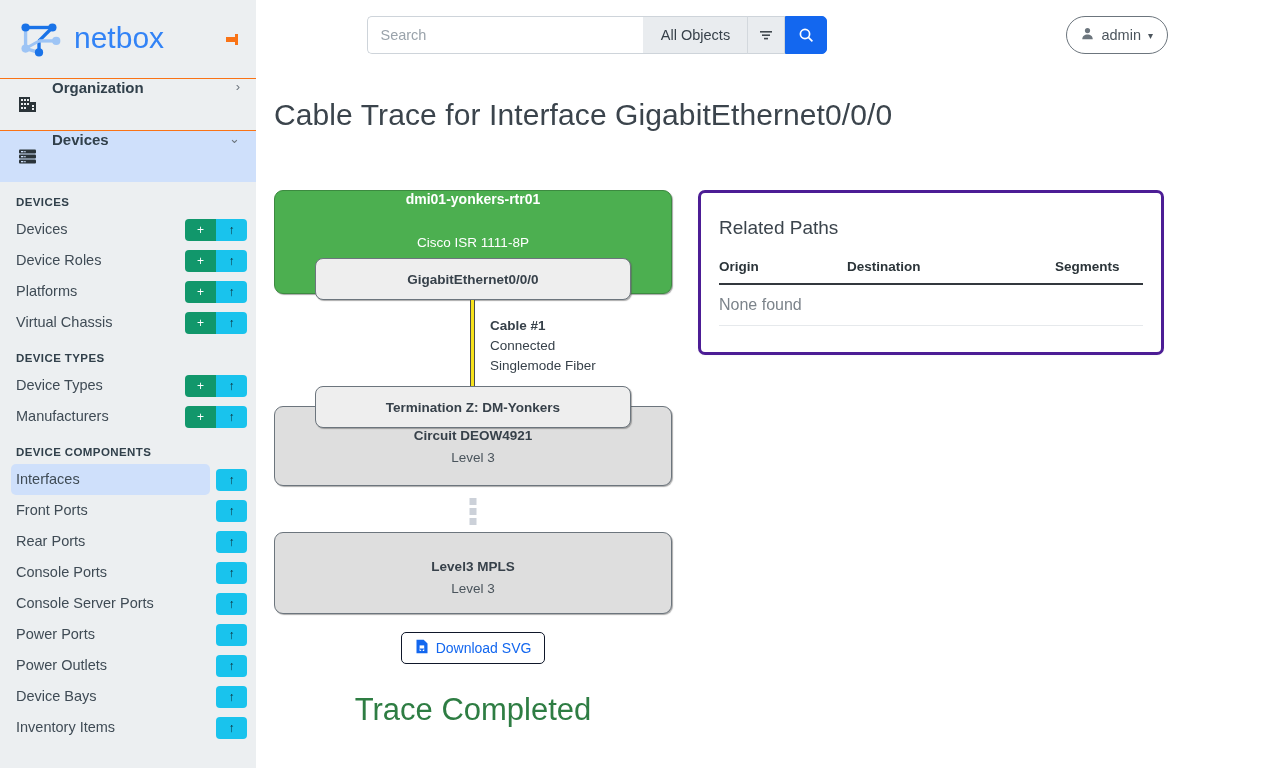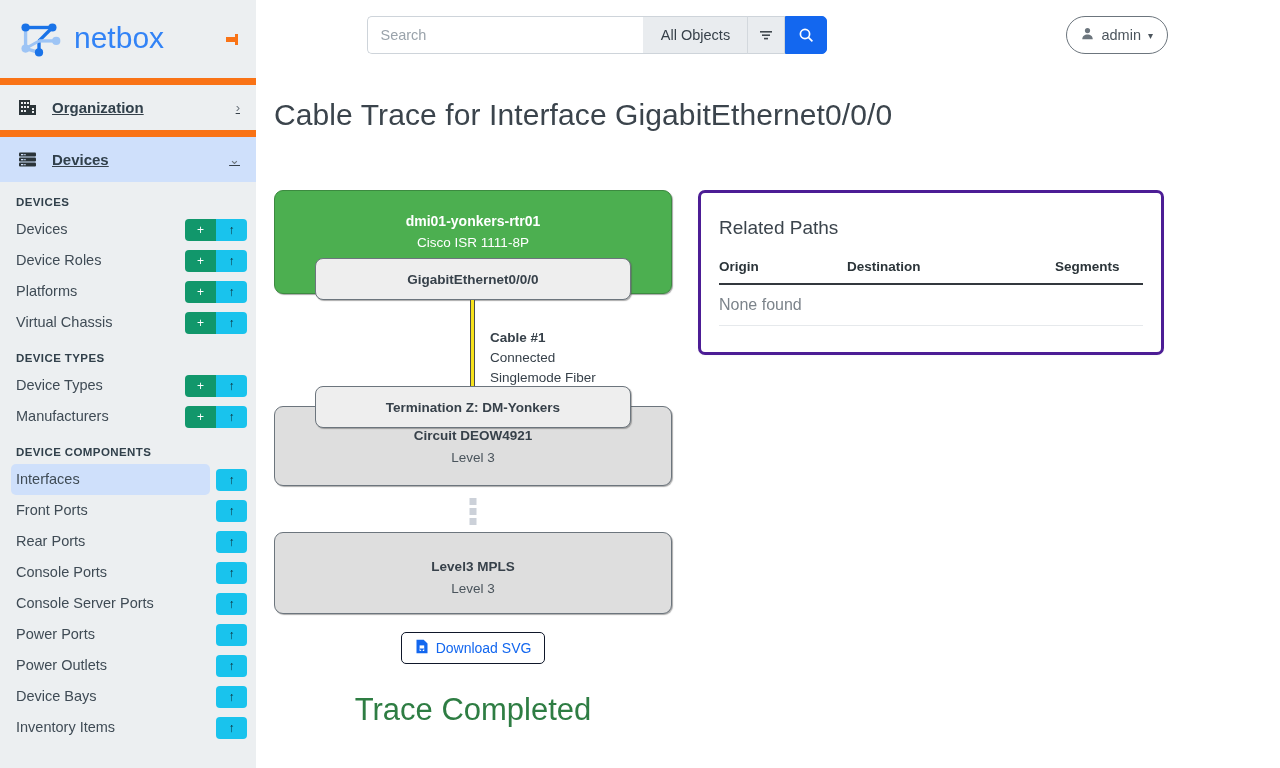--- a/index.html
+++ b/index.html
@@ -31,25 +31,24 @@
   .pin {
     margin-left: auto;
     color: #f97316;
     font-size: 17px;
     line-height: 1;
     display: flex; align-items: center;
     cursor: pointer;
   }
   .nav-group {
     height: 52px;
-    display: flex; align-items: center;
+    display: flex; 
     padding: 0 16px 0 14px;
     cursor: pointer;
-    border-top: 7px solid #f97316;
-    text-decoration: underline;
+    border-top: 1px solid #f97316;
   }
   .nav-group.active { background: #cfe0fb; }
   .nav-group .gicon { width: 26px; display:flex; align-items:center; justify-content:center; }
   .nav-group .glabel {
     font-size: 15px; font-weight: bold; color: #31404b;
     margin-left: 12px;
   }
   .nav-group .chev { margin-left: auto; color: #6c757d; font-size: 13px; }
 
   .section-title {
@@ -155,21 +154,21 @@
   .trace-col { width: 400px; position: relative; }
 
   
   .trace { position: relative; width: 398px; }
   .node-device {
     width: 398px; height: 104px;
     background: #4caf50;
     border: 1px solid #3c8a40;
     border-radius: 9px;
     color: #fff;
-    display: flex; flex-direction: column; align-items: center; justify-content: center;
+    display: flex; flex-direction: column; align-items: center; justify-content: space-between;
     gap: 6px;
     box-shadow: 1px 1px 1px rgba(60,60,60,.45);
   }
   .node-device .t1 { font-size: 14px; font-weight: bold; }
   .node-device .t2 { font-size: 13.5px; }
   .node-device .t3 { font-size: 13.5px; }
 
   .node-term {
     width: 316px; height: 42px;
     background: #eeeeee;
@@ -184,21 +183,21 @@
   .iface-box { margin-top: -36px; }
 
   .cable-area { position: relative; height: 106px; }
   .cable-line {
     position: absolute; left: 199px; top: 0; width: 5px; height: 106px;
     background: #f7e21b;
     border-left: 1px solid #4b4b4b; border-right: 1px solid #4b4b4b;
     transform: translateX(-3px);
   }
   .cable-label {
-    position: absolute; left: 216px; top: 30px;
+    position: absolute; left: 216px; top: 18px;
     display: flex; flex-direction: column; gap: 5px;
   }
   .cable-label .cl-title { font-size: 13.5px; font-weight: bold; color: #37414a; }
   .cable-label .cl-sub { font-size: 13.5px; color: #37414a; }
 
   .circuit-block { position: relative; width: 398px; }
   .node-circuit {
     width: 398px; height: 80px;
     background: #dedede;
     border: 1px solid #6c757d;

